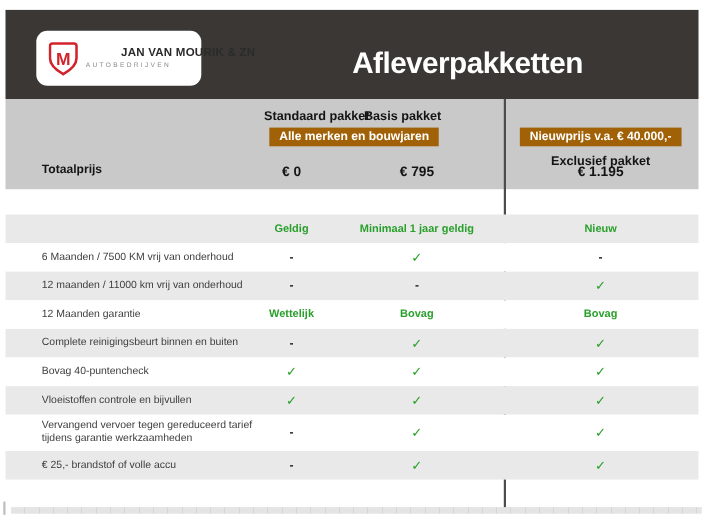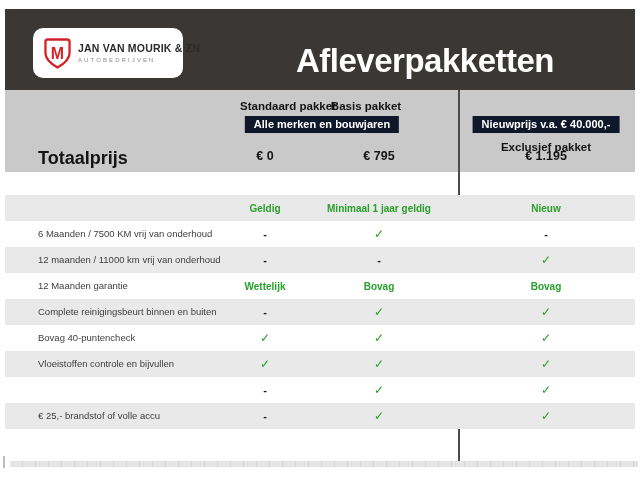--- a/index.html
+++ b/index.html
@@ -22,61 +22,61 @@
     width: 150px; height: 50px;
     background: #ffffff;
     border-radius: 10px;
     display: flex; align-items: center;
     padding-left: 11px;
   }
   .shield { width: 27px; height: 31px; flex: 0 0 auto; }
   .logo-text { margin-left: 7px; line-height: 1; }
   .brand-name {
     font-size: 10.5px; font-weight: bold; color: #2b2b2b;
-    letter-spacing: 0.2px; white-space: nowrap;
+    letter-spacing: 0.2px; white-space: nowrap; margin-left: 32px;
   }
   .brand-sub {
     margin-top: 3px;
     font-size: 6px; color: #8a8a8a;
     letter-spacing: 2.1px; white-space: nowrap;
   }
   .title {
     position: absolute; left: 420px; top: 33px;
     transform: translateX(-50%);
-    color: #ffffff; font-size: 33px; font-weight: bold;
+    color: #ffffff; font-size: 27px; font-weight: bold;
     letter-spacing: -0.5px; white-space: nowrap;
   }
   
   .panel {
     position: absolute; left: 5px; top: 90px;
     width: 630px; height: 82px;
     background: #c9c9c9;
   }
   .pkg-name {
     position: absolute; top: 100px;
     transform: translateX(-50%);
     font-size: 11.5px; font-weight: bold; color: #141414;
     white-space: nowrap;
   }
   .pkg-std { left: 288px; }
   .pkg-basis { left: 366px; }
   .pkg-excl { left: 546px; margin-top: 41px; }
   .badge {
     position: absolute; top: 116px;
     transform: translateX(-50%);
-    background: #0f172a; color: #ffffff;
+    background: #a16207; color: #ffffff;
     font-size: 11px; font-weight: bold;
     padding: 2px 9px 3px 9px;
     white-space: nowrap;
   }
   .badge-all { left: 322px; }
   .badge-new { left: 546px; }
   .total-label {
     position: absolute; left: 38px; top: 148px;
-    font-size: 18px; font-weight: bold; color: #141414;
+    font-size: 11px; font-weight: bold; color: #141414;
   }
   .price {
     position: absolute; top: 149px;
     transform: translateX(-50%);
     font-size: 12.5px; font-weight: bold; color: #141414;
     white-space: nowrap;
   }
   .price-std { left: 265px; }
   .price-basis { left: 379px; }
   .price-excl { left: 546px; }
@@ -194,20 +194,21 @@
         <span class="cell val-check" style="left: 374px;">✓</span>
         <span class="cell val-check" style="left: 541px;">✓</span>
       </div>
       <div class="row row-gray">
         <span class="row-label">Vloeistoffen controle en bijvullen</span>
         <span class="cell val-check" style="left: 260px;">✓</span>
         <span class="cell val-check" style="left: 374px;">✓</span>
         <span class="cell val-check" style="left: 541px;">✓</span>
       </div>
       <div class="row row-white">
+        <span class="row-label">Vervangend vervoer tegen gereduceerd tarief tijdens garantie werkzaamheden</span>
         <span class="cell val-dash" style="left: 260px;">-</span>
         <span class="cell val-check" style="left: 374px;">✓</span>
         <span class="cell val-check" style="left: 541px;">✓</span>
       </div>
       <div class="row row-gray">
         <span class="row-label">€ 25,- brandstof of  volle accu</span>
         <span class="cell val-dash" style="left: 260px;">-</span>
         <span class="cell val-check" style="left: 374px;">✓</span>
         <span class="cell val-check" style="left: 541px;">✓</span>
       </div>

